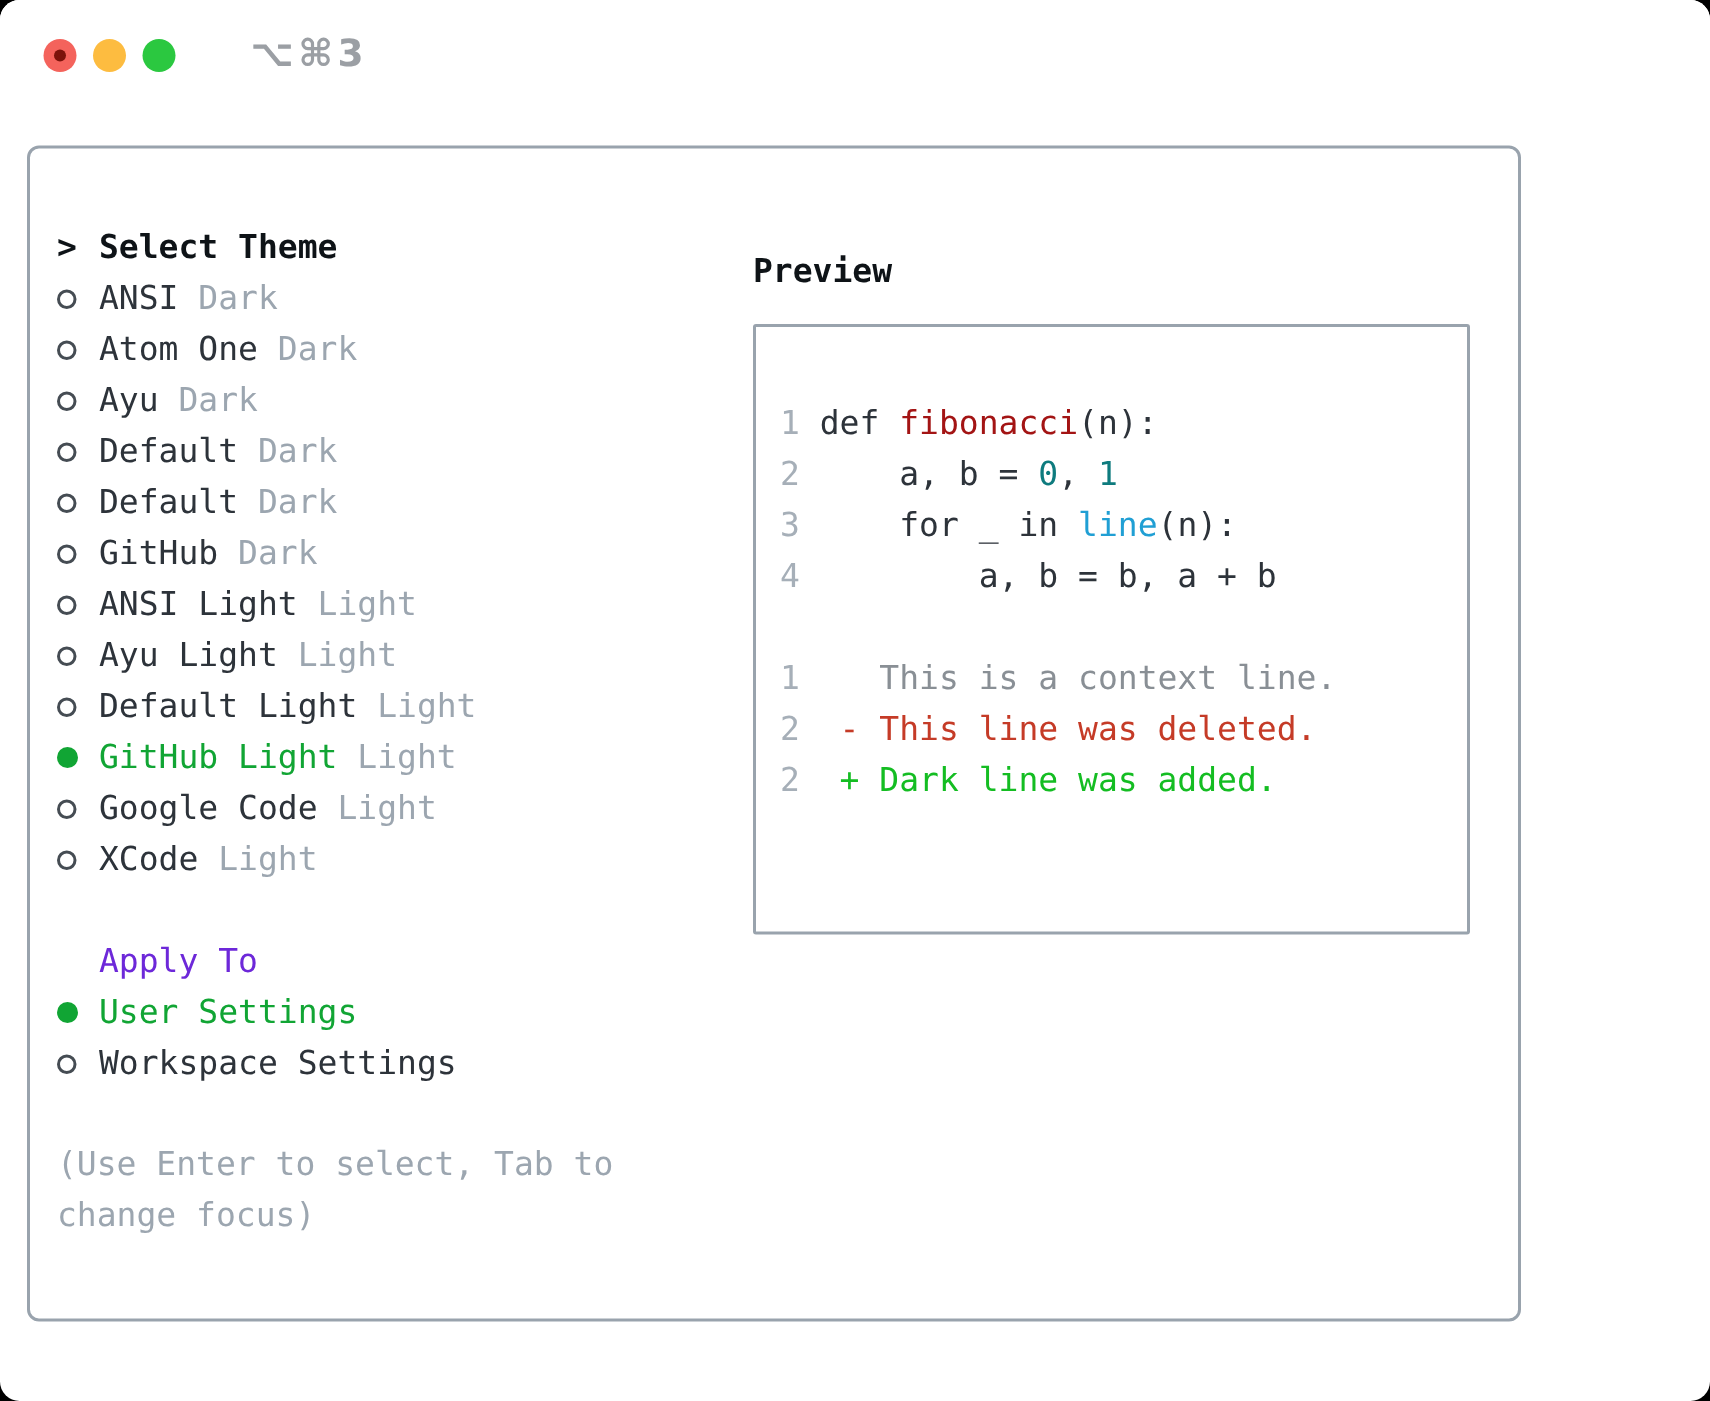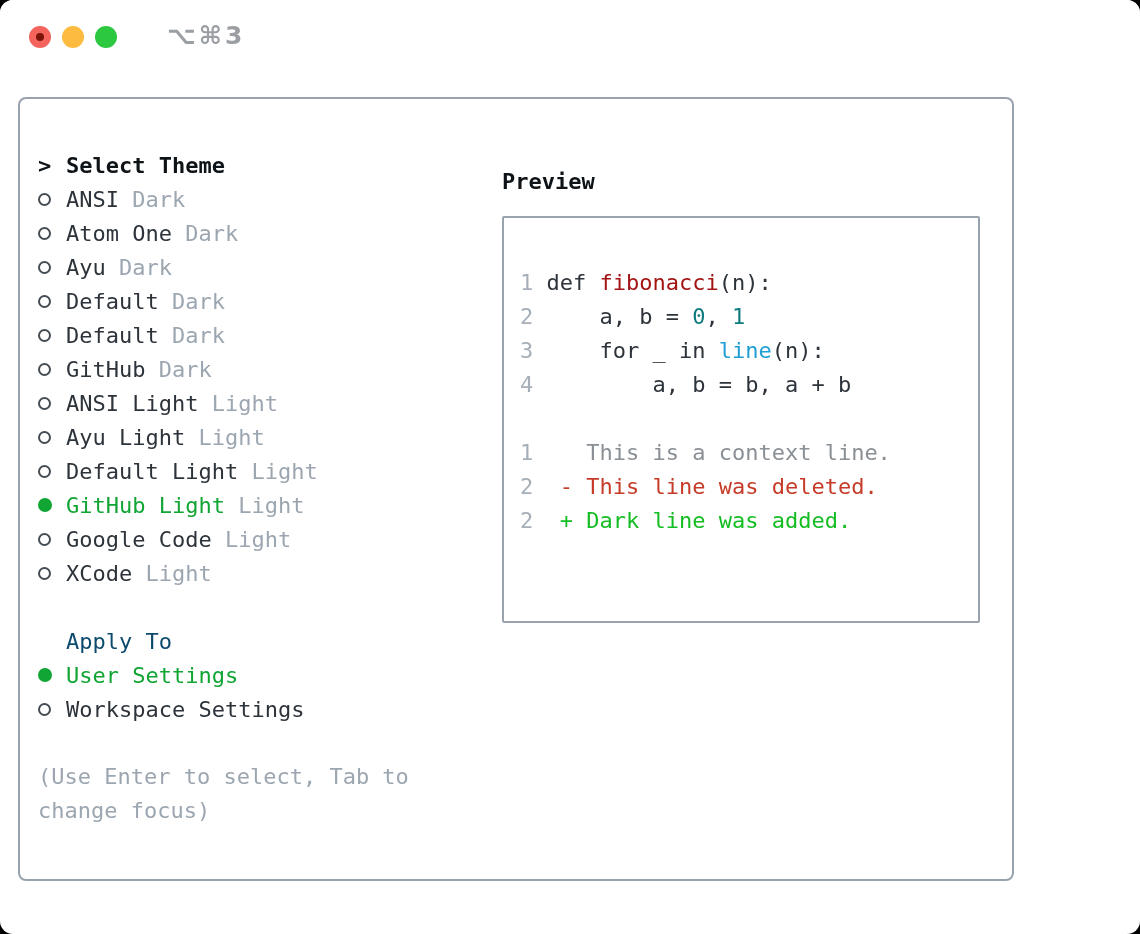--- a/index.html
+++ b/index.html
@@ -18,21 +18,21 @@
   
   .panel{position:absolute;left:18px;top:97px;width:992px;height:780px;background:#fff;
          border:2px solid var(--border-gray,#99a3ad);border-radius:8px;
          font-size:22px;color:var(--text-dark,#2d333a);}
   .left-col{position:absolute;left:18px;top:49px;}
   .right-col{position:absolute;left:482px;top:65px;}
   .row{display:flex;align-items:center;height:34px;white-space:pre;}
   .marker{display:flex;align-items:center;width:28px;flex:none;}
   .hdr{font-weight:bold;color:#0e1317;}
   .prompt{font-weight:bold;color:#0e1317;}
-  .hdr2{color:#0c4a6e;}
+  .hdr2{color:#6d28d9;}
   .name{color:var(--text-dark,#2d333a);}
   .sel .name{color:var(--selected-green,#11a534);}
   .tag{color:var(--muted-gray,#9ca6b0);}
   .cring{width:13px;height:13px;box-sizing:border-box;border:2px solid #454c53;border-radius:50%;}
   .cdot{width:14px;height:14px;background:var(--selected-green,#11a534);border-radius:50%;}
   .spacer{height:34px;}
   .hint{margin-top:34px;width:430px;line-height:34px;white-space:normal;
         color:var(--muted-gray,#9ca6b0);}
   
   .preview-box{margin-top:18px;width:474px;height:403px;border:2px solid var(--border-gray,#99a3ad);

